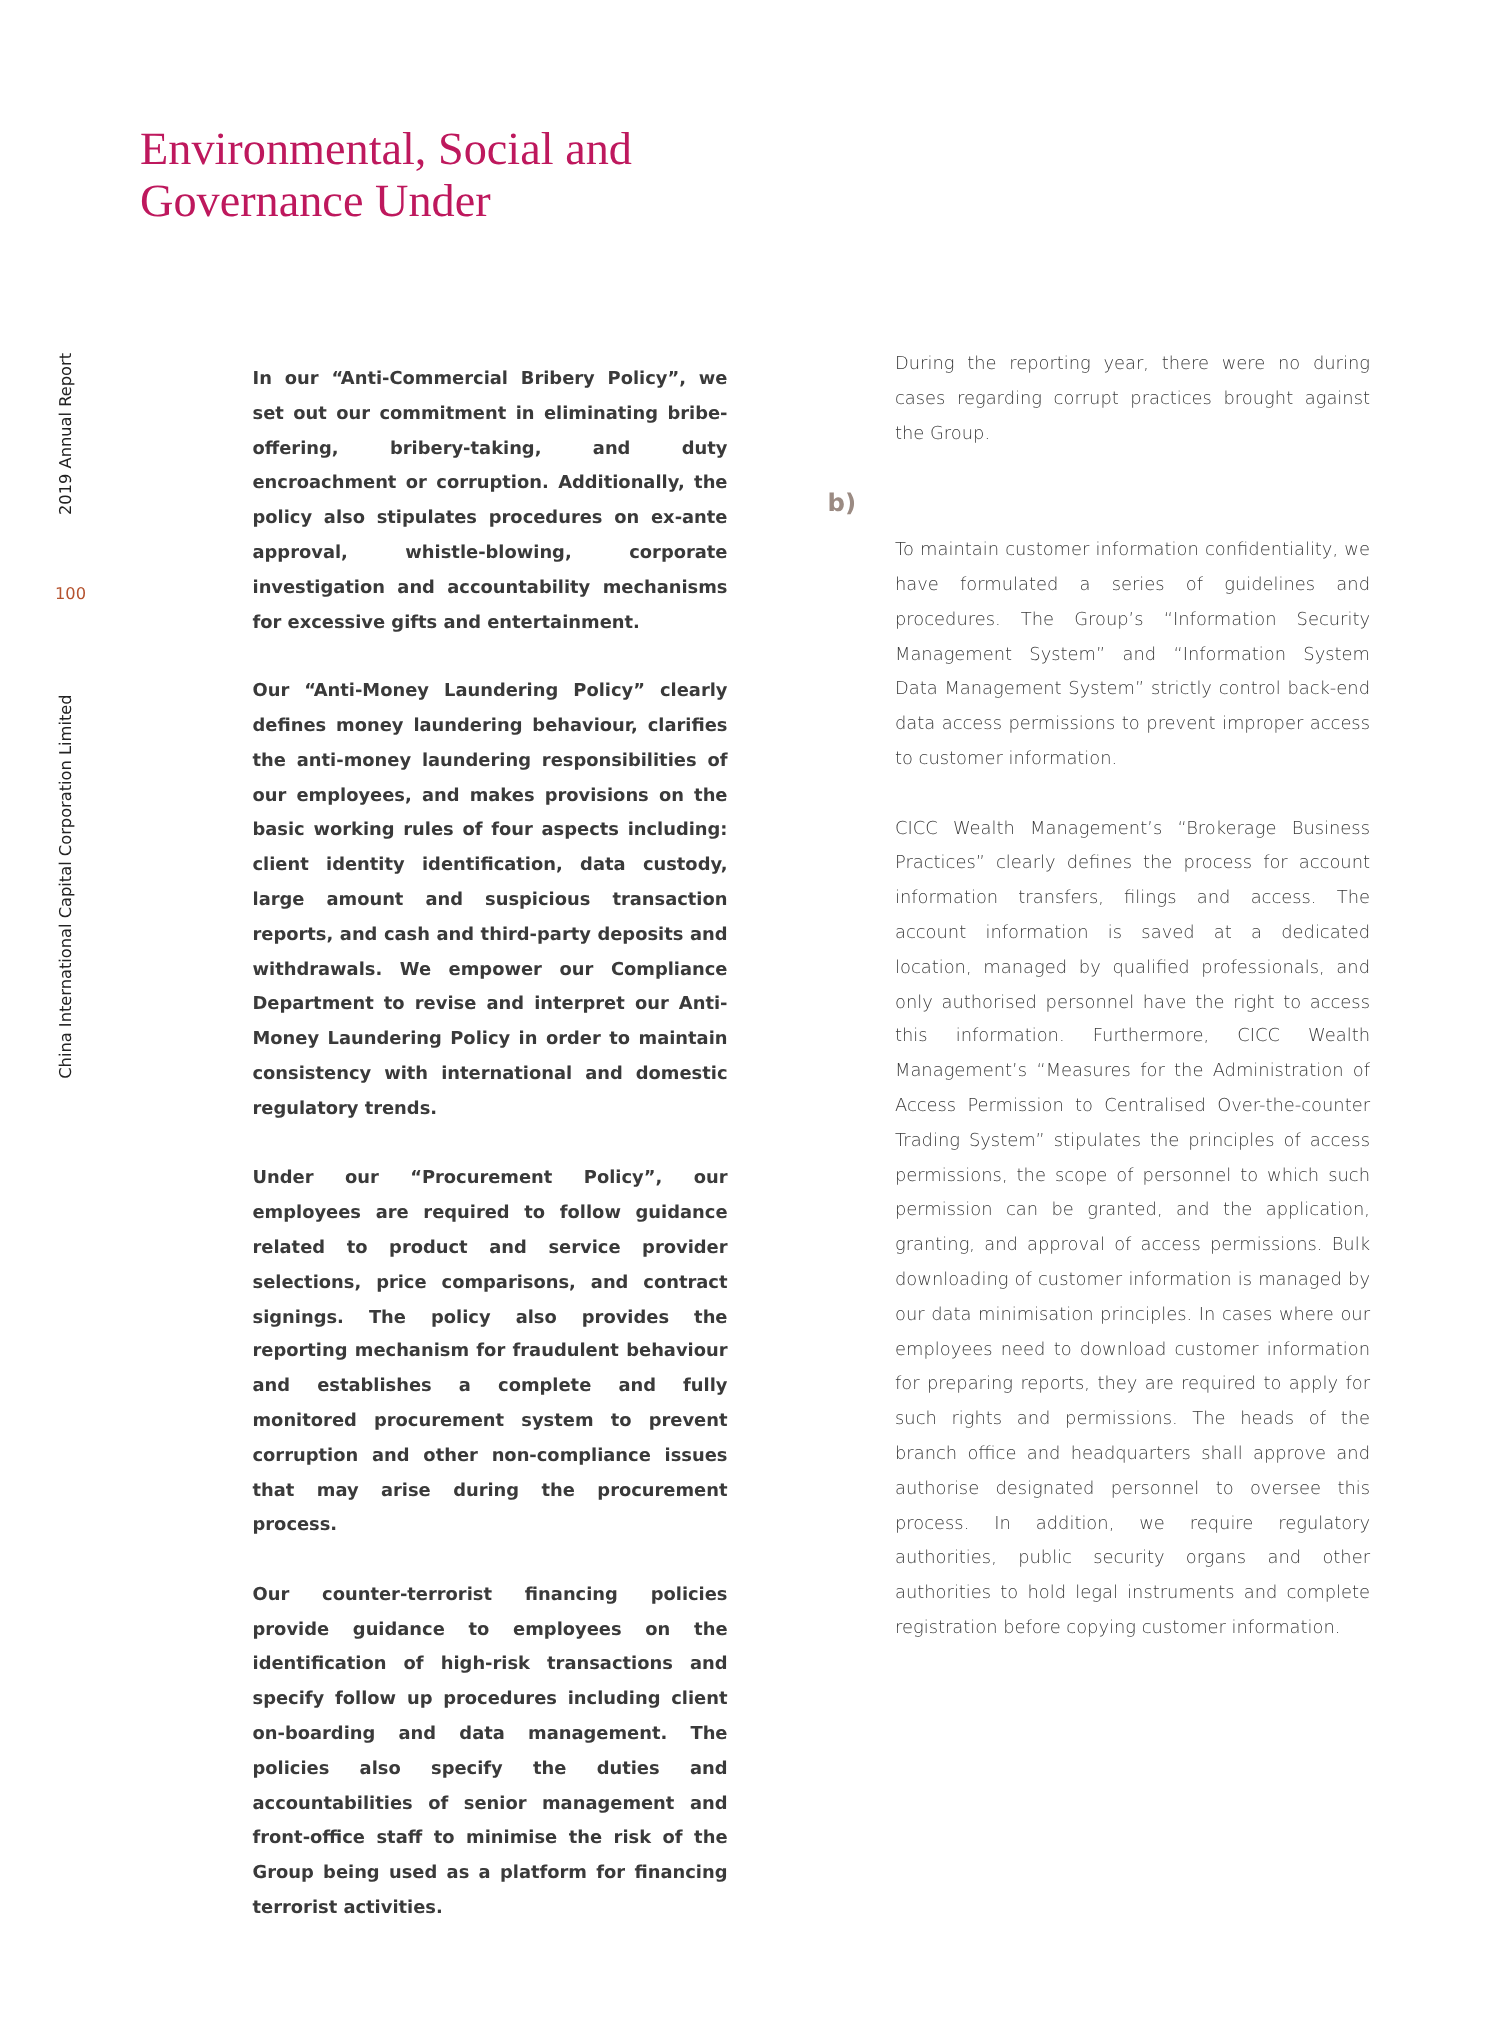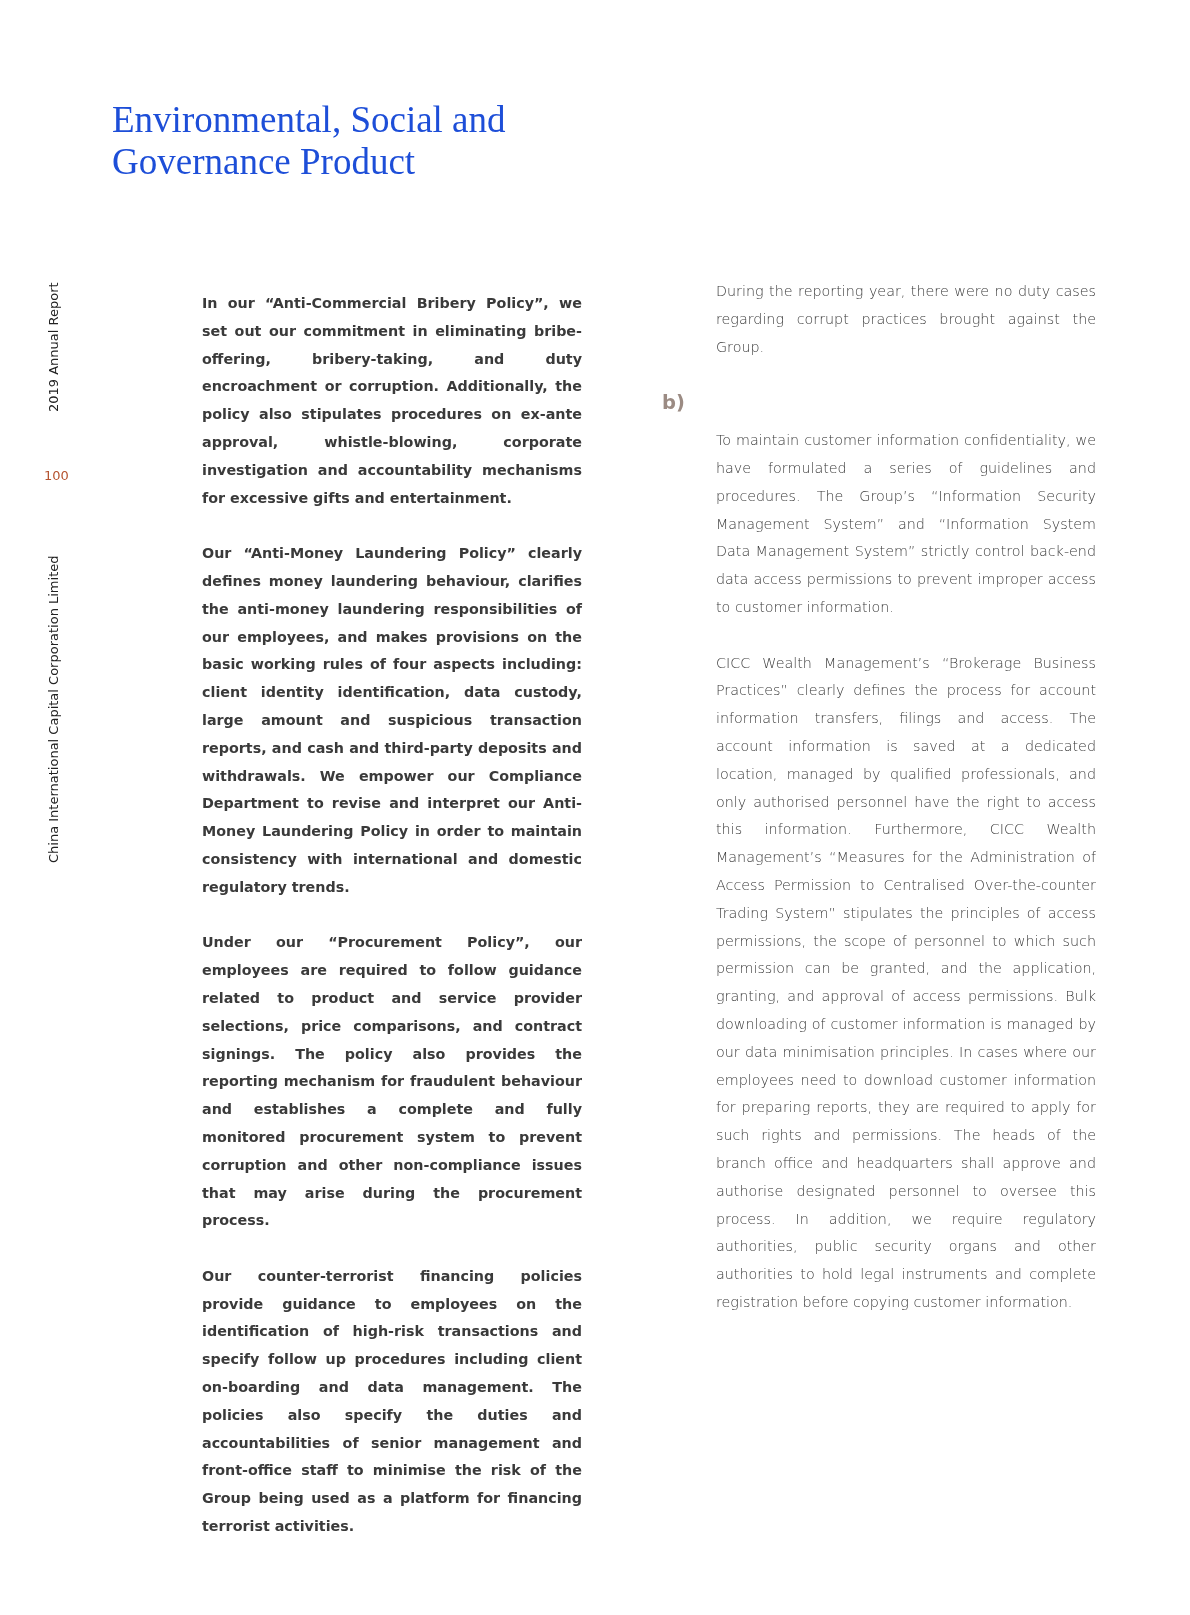--- a/index.html
+++ b/index.html
@@ -1,20 +1,20 @@
 <!DOCTYPE html>
 <html><head>
   <meta charset="utf-8">
   <style>
     html, body { margin: 0; padding: 0; background: #ffffff; }
     body { width: 1190px; height: 1615px; position: relative; overflow: hidden; }
     .title {
       position: absolute; left: 112px; top: 74px;
       font-family: "Liberation Serif", "DejaVu Serif", serif;
-      font-size: 37px; line-height: 42px; color: #1d4ed8; font-weight: normal;
+      font-size: 37px; line-height: 42px; color: #be185d; font-weight: normal;
     }
     .title span { display: block; }
     .side-report {
       position: absolute; left: 46px; top: 412px;
       transform: rotate(-90deg); transform-origin: left top;
       font-family: "DejaVu Sans", sans-serif; font-size: 13px; color: #222;
       white-space: nowrap;
     }
     .side-company {
       position: absolute; left: 46px; top: 863px;
@@ -40,34 +40,34 @@
       line-height: 28px; color: #9b8b83; display: flex; text-align: left;
     }
     .heading .label { width: 54px; flex: none; }
     .heading .text { flex: 1; }
   </style>
 </head>
 <body>
 
 <h1 class="title">
   <span>Environmental, Social and</span>
-  <span>Governance Product</span>
+  <span>Governance Under</span>
 </h1>
 
 <div class="side-report">2019 Annual Report</div>
 <div class="page-num">100</div>
 <div class="side-company">China International Capital Corporation Limited</div>
 
 <div class="col col-left">
   <p>In our “Anti-Commercial Bribery Policy”, we set out our commitment in eliminating bribe-offering, bribery-taking, and duty encroachment or corruption. Additionally, the policy also stipulates procedures on ex-ante approval, whistle-blowing, corporate investigation and accountability mechanisms for excessive gifts and entertainment.</p>
   <p>Our “Anti-Money Laundering Policy” clearly defines money laundering behaviour, clarifies the anti-money laundering responsibilities of our employees, and makes provisions on the basic working rules of four aspects including: client identity identification, data custody, large amount and suspicious transaction reports, and cash and third-party deposits and withdrawals. We empower our Compliance Department to revise and interpret our Anti-Money Laundering Policy in order to maintain consistency with international and domestic regulatory trends.</p>
   <p>Under our “Procurement Policy”, our employees are required to follow guidance related to product and service provider selections, price comparisons, and contract signings. The policy also provides the reporting mechanism for fraudulent behaviour and establishes a complete and fully monitored procurement system to prevent corruption and other non-compliance issues that may arise during the procurement process.</p>
   <p>Our counter-terrorist financing policies provide guidance to employees on the identification of high-risk transactions and specify follow up procedures including client on-boarding and data management. The policies also specify the duties and accountabilities of senior management and front-office staff to minimise the risk of the Group being used as a platform for financing terrorist activities.</p>
 </div>
 
 <div class="col col-right">
-  <p>During the reporting year, there were no duty cases regarding corrupt practices brought against the Group.</p>
+  <p>During the reporting year, there were no during cases regarding corrupt practices brought against the Group.</p>
   <div class="heading">
     <span class="label">b)</span>
   </div>
   <p>To maintain customer information confidentiality, we have formulated a series of guidelines and procedures. The Group’s “Information Security Management System” and “Information System Data Management System” strictly control back-end data access permissions to prevent improper access to customer information.</p>
   <p>CICC Wealth Management’s “Brokerage Business Practices” clearly defines the process for account information transfers, filings and access. The account information is saved at a dedicated location, managed by qualified professionals, and only authorised personnel have the right to access this information. Furthermore, CICC Wealth Management’s “Measures for the Administration of Access Permission to Centralised Over-the-counter Trading System” stipulates the principles of access permissions, the scope of personnel to which such permission can be granted, and the application, granting, and approval of access permissions. Bulk downloading of customer information is managed by our data minimisation principles. In cases where our employees need to download customer information for preparing reports, they are required to apply for such rights and permissions. The heads of the branch office and headquarters shall approve and authorise designated personnel to oversee this process. In addition, we require regulatory authorities, public security organs and other authorities to hold legal instruments and complete registration before copying customer information.</p>
 </div>
 
 </body></html>

